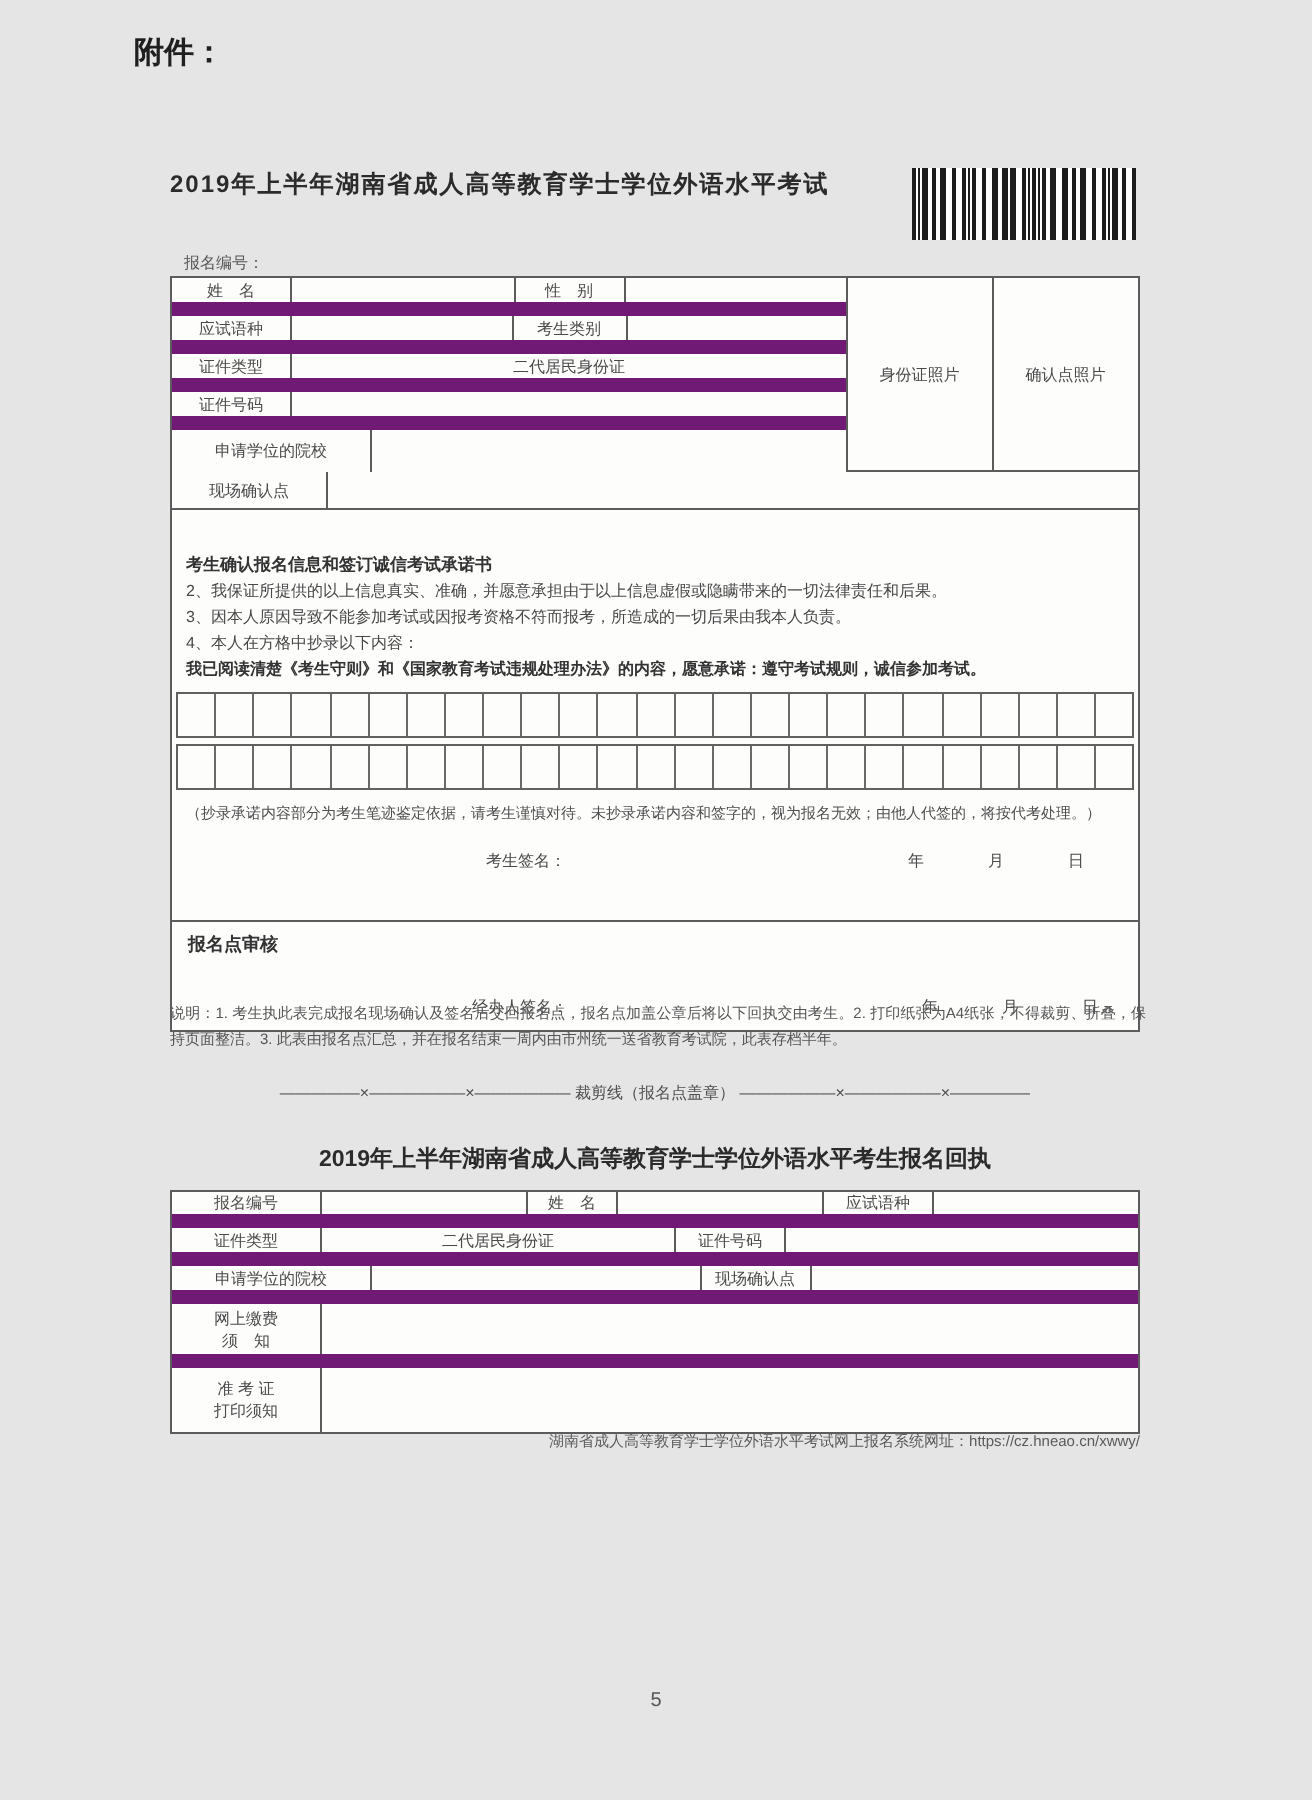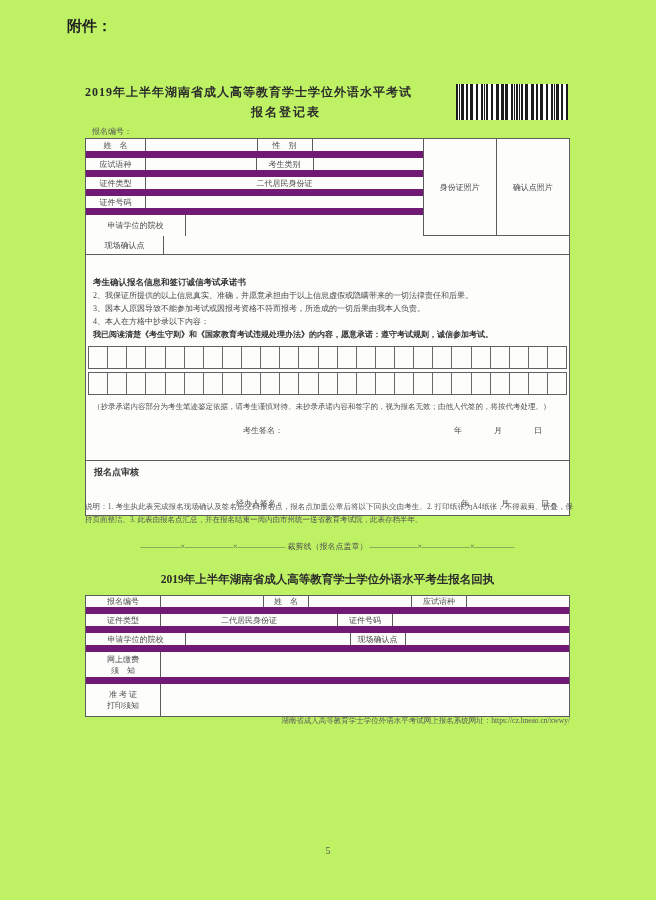--- a/index.html
+++ b/index.html
@@ -1,20 +1,20 @@
 <!DOCTYPE html>
 <html><head>
 <meta charset="utf-8">
 <style>
   * { box-sizing: border-box; margin: 0; padding: 0; }
   body { background: #ffffff; }
   .sheet {
     position: relative; width: 656px; height: 900px;
-    background: #bef264;
-    font-family: Liberation Serif, serif;
+    background: #e5e5e5;
+    font-family: Liberation Sans, sans-serif;
     color: #3d3d3d;
     overflow: hidden;
   }
   .attachment { position: absolute; left: 67px; top: 17px; font-size: 15px; font-weight: bold; color: #1f1f1f; }
   .title1 { position: absolute; left: 85px; top: 84px; width: 402px; font-size: 12px; font-weight: bold; color: #2b2b2b; letter-spacing: 1px; }
   .title2 { position: absolute; left: 85px; top: 104px; width: 402px; text-align: center; font-size: 12px; font-weight: bold; color: #2b2b2b; letter-spacing: 2px; }
   .barcode {
     position: absolute; left: 456px; top: 84px; width: 112px; height: 36px;
     background-color: #fff;
     background-image:
@@ -75,21 +75,20 @@
   .pageno { position: absolute; left: 0; width: 656px; top: 845px; text-align: center; font-size: 10px; color: #555; }
 </style>
 </head>
 <body>
 
 <div class="sheet">
 
   <div class="attachment">附件：</div>
 
   <div class="title1">2019年上半年湖南省成人高等教育学士学位外语水平考试</div>
-  <div class="title2">报名登记表</div>
   <div class="barcode"></div>
   <div class="regno">报名编号：</div>
 
   <div class="t1">
     <div class="top">
       <div class="leftcol">
         <div class="frow">
           <div class="lab" style="width:60px">姓　名</div>
           <div class="val borR" style="width:182px"></div>
           <div class="lab" style="width:55px">性　别</div>

